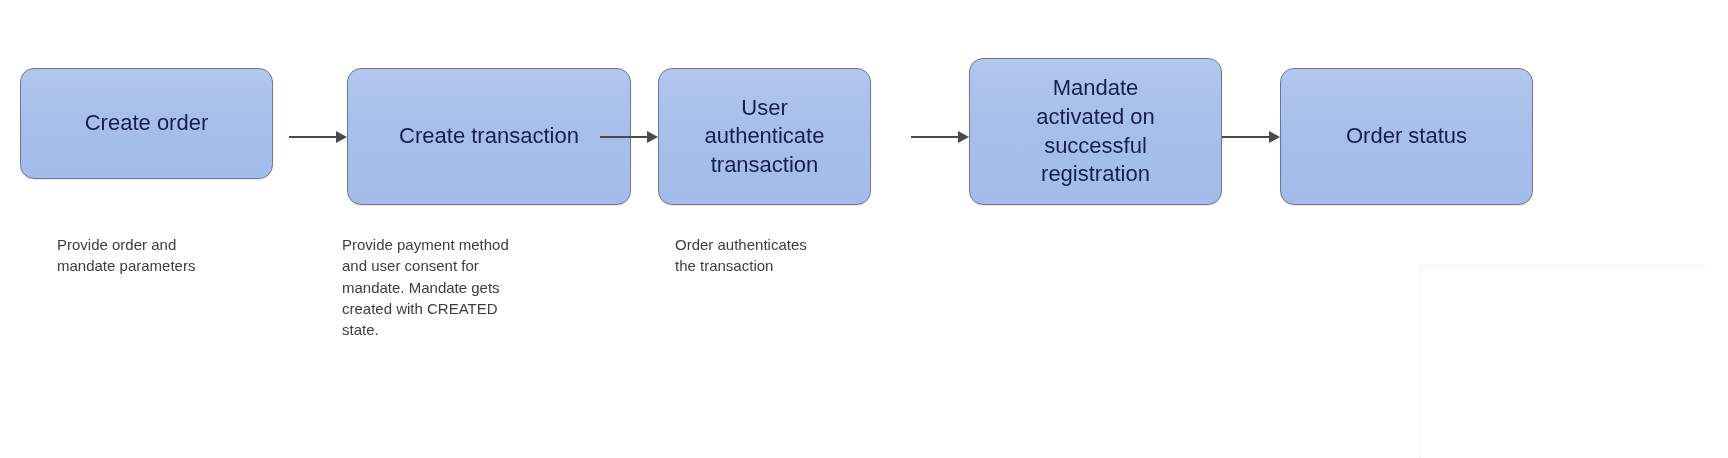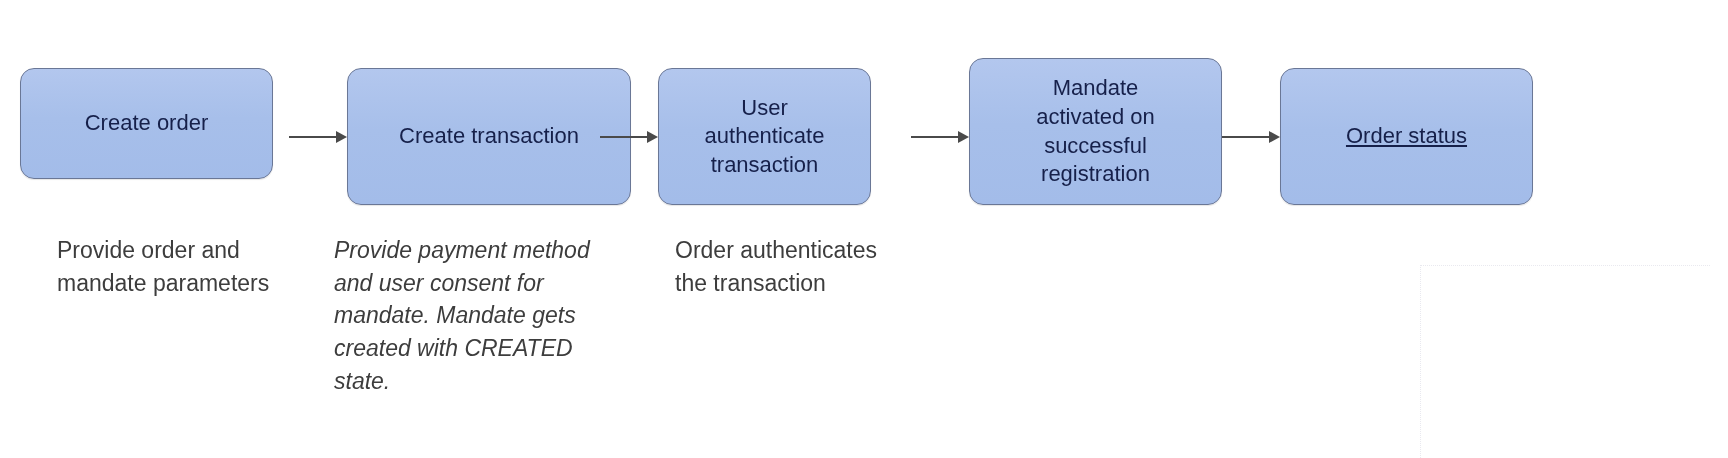--- a/index.html
+++ b/index.html
@@ -80,21 +80,21 @@
     border-top: 6px solid transparent;
     border-bottom: 6px solid transparent;
     border-left: 11px solid #4a4a4a;
     flex: 0 0 auto;
     margin-left: -1px;
   }
 
   .caption {
     position: absolute;
     color: #3d3d3d;
-    font-size: 23px;
+    font-size: 15px;
     line-height: 1.42;
     white-space: pre-line;
     text-align: left;
   }
 </style>
 </head>
 <body>
 
 <div id="diagram-canvas">
 
@@ -134,28 +134,28 @@
 activated on
 successful
 registration</span>
   </div>
 
   <div class="connector" style="left:1222px; top:130px; width:58px;">
     <span class="line"></span>
     <span class="head"></span>
   </div>
 
-  <div class="node" style="left:1280px; top:68px; width:253px; height:137px;text-decoration:underline;">
+  <div class="node" style="left:1280px; top:68px; width:253px; height:137px;">
     <span class="node-label">Order status</span>
   </div>
 
   <div class="caption" style="left:57px; top:234px; width:290px;">Provide order and
 mandate parameters</div>
 
-  <div class="caption" style="left:334px; top:234px; width:300px;font-style:italic;">Provide payment method
+  <div class="caption" style="left:342px; top:234px; width:300px;">Provide payment method
 and user consent for
 mandate. Mandate gets
 created with CREATED
 state.</div>
 
   <div class="caption" style="left:675px; top:234px; width:300px;">Order authenticates
 the transaction</div>
 
 </div>
 

